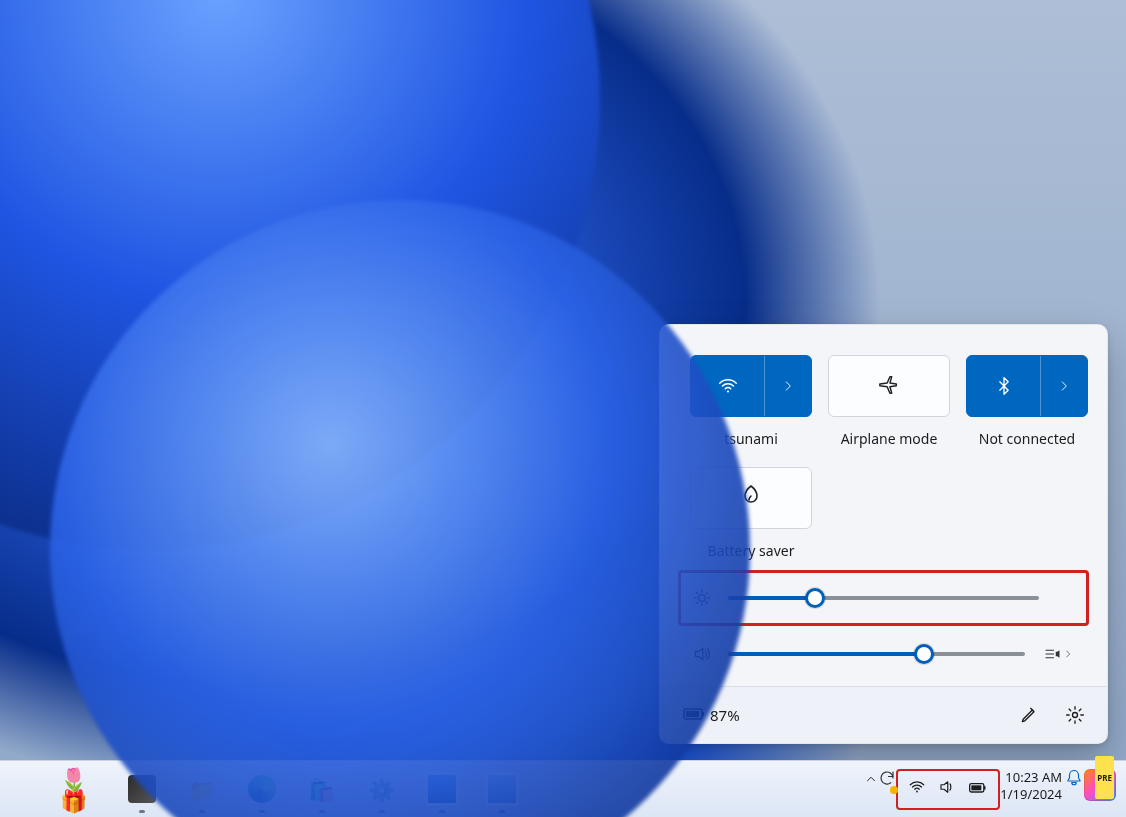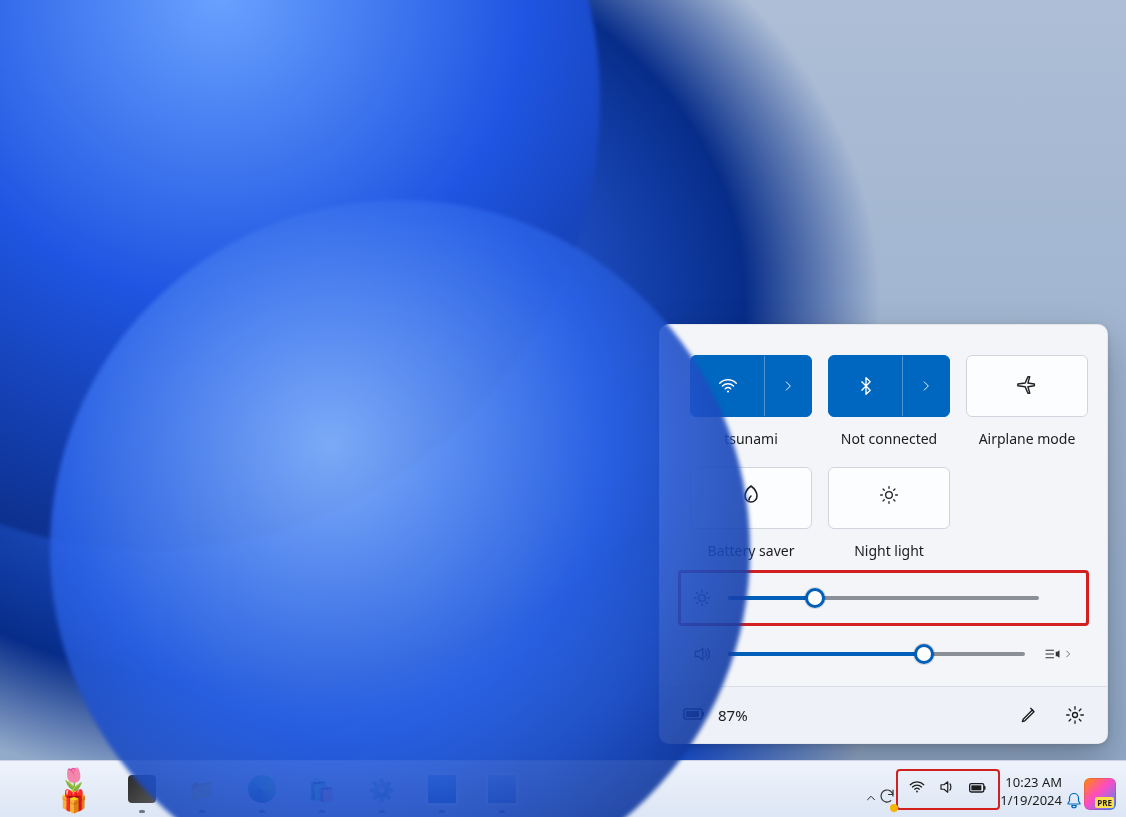--- a/index.html
+++ b/index.html
@@ -97,21 +97,21 @@
   .highlight-box {
     position:absolute; border:3px solid var(--highlight-red); border-radius:4px; inset:-14px -2px -14px -2px;
     pointer-events:none;
   }
 
   
   .qs-footer {
     display:flex; align-items:center; justify-content:space-between;
     padding:14px 22px; border-top:1px solid #d8dde6; background:#eef1f7;
   }
-  .qs-footer .battery { display:flex; align-items:center; gap:12px; font-size:15px; }
+  .qs-footer .battery { display:flex; align-items:center; gap:4px; font-size:15px; }
   .qs-footer .actions { display:flex; align-items:center; gap:26px; }
   .qs-footer .actions svg { display:block; }
 
   
   svg { stroke:currentColor; stroke-width:1.6; fill:none; stroke-linecap:round; stroke-linejoin:round; }
   .qs-button.on svg { color:#fff; }
   .qs-button:not(.on) svg { color:#222; }
 
   
   .taskbar {
@@ -123,33 +123,33 @@
   }
   .taskbar .apps { display:flex; align-items:center; gap:16px; }
   .taskbar .app {
     width:44px; height:40px; border-radius:6px; display:flex; align-items:center; justify-content:center;
     position:relative;
   }
   .taskbar .app.pinned::after{
     content:""; position:absolute; bottom:-4px; left:50%; transform:translateX(-50%);
     width:6px; height:3px; border-radius:2px; background:#6f7684;
   }
-  .taskbar .tray { display:flex; align-items:flex-end; }
+  .taskbar .tray { display:flex; align-items:flex-start; }
   .taskbar .tray .clock { text-align:right; font-size:13px; line-height:1.35; color:#1b1b1b; padding-right:2px; }
   .taskbar .tray .group {
     display:flex; align-items:center; gap:12px; padding:6px 10px; border-radius:4px;
   }
   .taskbar .tray .group.boxed { border:2px solid var(--highlight-red); }
   .taskbar .notif { width:20px; color:#0067c0; display:flex; justify-content:center; }
   .taskbar .copilot {
     width:28px; height:28px; border-radius:6px; background:linear-gradient(135deg,#ff8a00,#ff4cc1 45%,#3d8bff 100%);
     position:relative; display:flex; align-items:flex-end; justify-content:flex-end; padding:2px; box-shadow:inset 0 0 0 1px rgba(0,0,0,.1);
   }
   .taskbar .copilot span{
-    font-size:8px; font-weight:700; color:#1b1b1b; background:#ffe04d; padding:0 2px; border-radius:2px;margin-top:40px;
+    font-size:8px; font-weight:700; color:#1b1b1b; background:#ffe04d; padding:16px 2px; border-radius:2px;margin-top:40px;
   }
 
   
   .ic-box { width:28px; height:28px; border-radius:4px; }
   .ic-emoji { font-size:22px; line-height:1; }
 </style>
 </head>
 <body>
 
 <div class="desktop">
@@ -170,69 +170,58 @@
           <div class="sub">
             <svg width="14" height="14" viewBox="0 0 24 24">
                 <path d="M9 5l7 7-7 7"></path>
               </svg>
           </div>
         </div>
         <div class="qs-label">tsunami</div>
       </div>
 
       <div class="qs-tile">
+        <div class="qs-button off">
+          <span>
+            <svg width="22" height="22" viewBox="0 0 24 24">
+                <path d="M2 12l8-1 3-7h2l-2 7 7 1v2l-7 1 2 7h-2l-3-7-8-1z"></path>
+              </svg>
+          </span>
+        </div>
+        <div class="qs-label">Airplane mode</div>
+      </div>
+
+      <div class="qs-tile">
         <div class="qs-button on split">
           <div class="main">
             <svg width="20" height="20" viewBox="0 0 24 24">
                 <path d="M7 7l10 10-5 5V2l5 5L7 17"></path>
               </svg>
           </div>
           <div class="sub">
             <svg width="14" height="14" viewBox="0 0 24 24">
                 <path d="M9 5l7 7-7 7"></path>
               </svg>
           </div>
         </div>
         <div class="qs-label">Not connected</div>
-      </div>
-
-      <div class="qs-tile">
-        <div class="qs-button off">
-          <span>
-            <svg width="22" height="22" viewBox="0 0 24 24">
-                <path d="M2 12l8-1 3-7h2l-2 7 7 1v2l-7 1 2 7h-2l-3-7-8-1z"></path>
-              </svg>
-          </span>
-        </div>
-        <div class="qs-label">Airplane mode</div>
       </div>
 
       <div class="qs-tile">
         <div class="qs-button off">
           <span>
             <svg width="24" height="24" viewBox="0 0 24 24">
                 <path d="M12 3c-4 3-6 6-6 10a6 6 0 0012 0c0-4-2-7-6-10z"></path>
                 <path d="M12 13c-1.5 1.5-2 3-2 4"></path>
               </svg>
           </span>
         </div>
         <div class="qs-label">Battery saver</div>
       </div>
 
-      <div class="qs-tile">
-        <div class="qs-button off">
-          <span>
-            <svg width="20" height="20" viewBox="0 0 24 24">
-                <circle cx="12" cy="12" r="4"></circle>
-                <path d="M12 2v2M12 20v2M2 12h2M20 12h2M4.9 4.9l1.4 1.4M17.7 17.7l1.4 1.4M4.9 19.1l1.4-1.4M17.7 6.3l1.4-1.4"></path>
-              </svg>
-          </span>
-        </div>
-        <div class="qs-label">Night light</div>
-      </div>
 
     </div>
 
     <div class="qs-sliders">
       <div class="slider-row">
         <div class="highlight-box"></div>
         <span class="slot-icon">
           <svg width="20" height="20" viewBox="0 0 24 24">
               <circle cx="12" cy="12" r="4"></circle>
               <path d="M12 3v2M12 19v2M3 12h2M19 12h2M5.5 5.5l1.4 1.4M17.1 17.1l1.4 1.4M5.5 18.5l1.4-1.4M17.1 6.9l1.4-1.4"></path>

